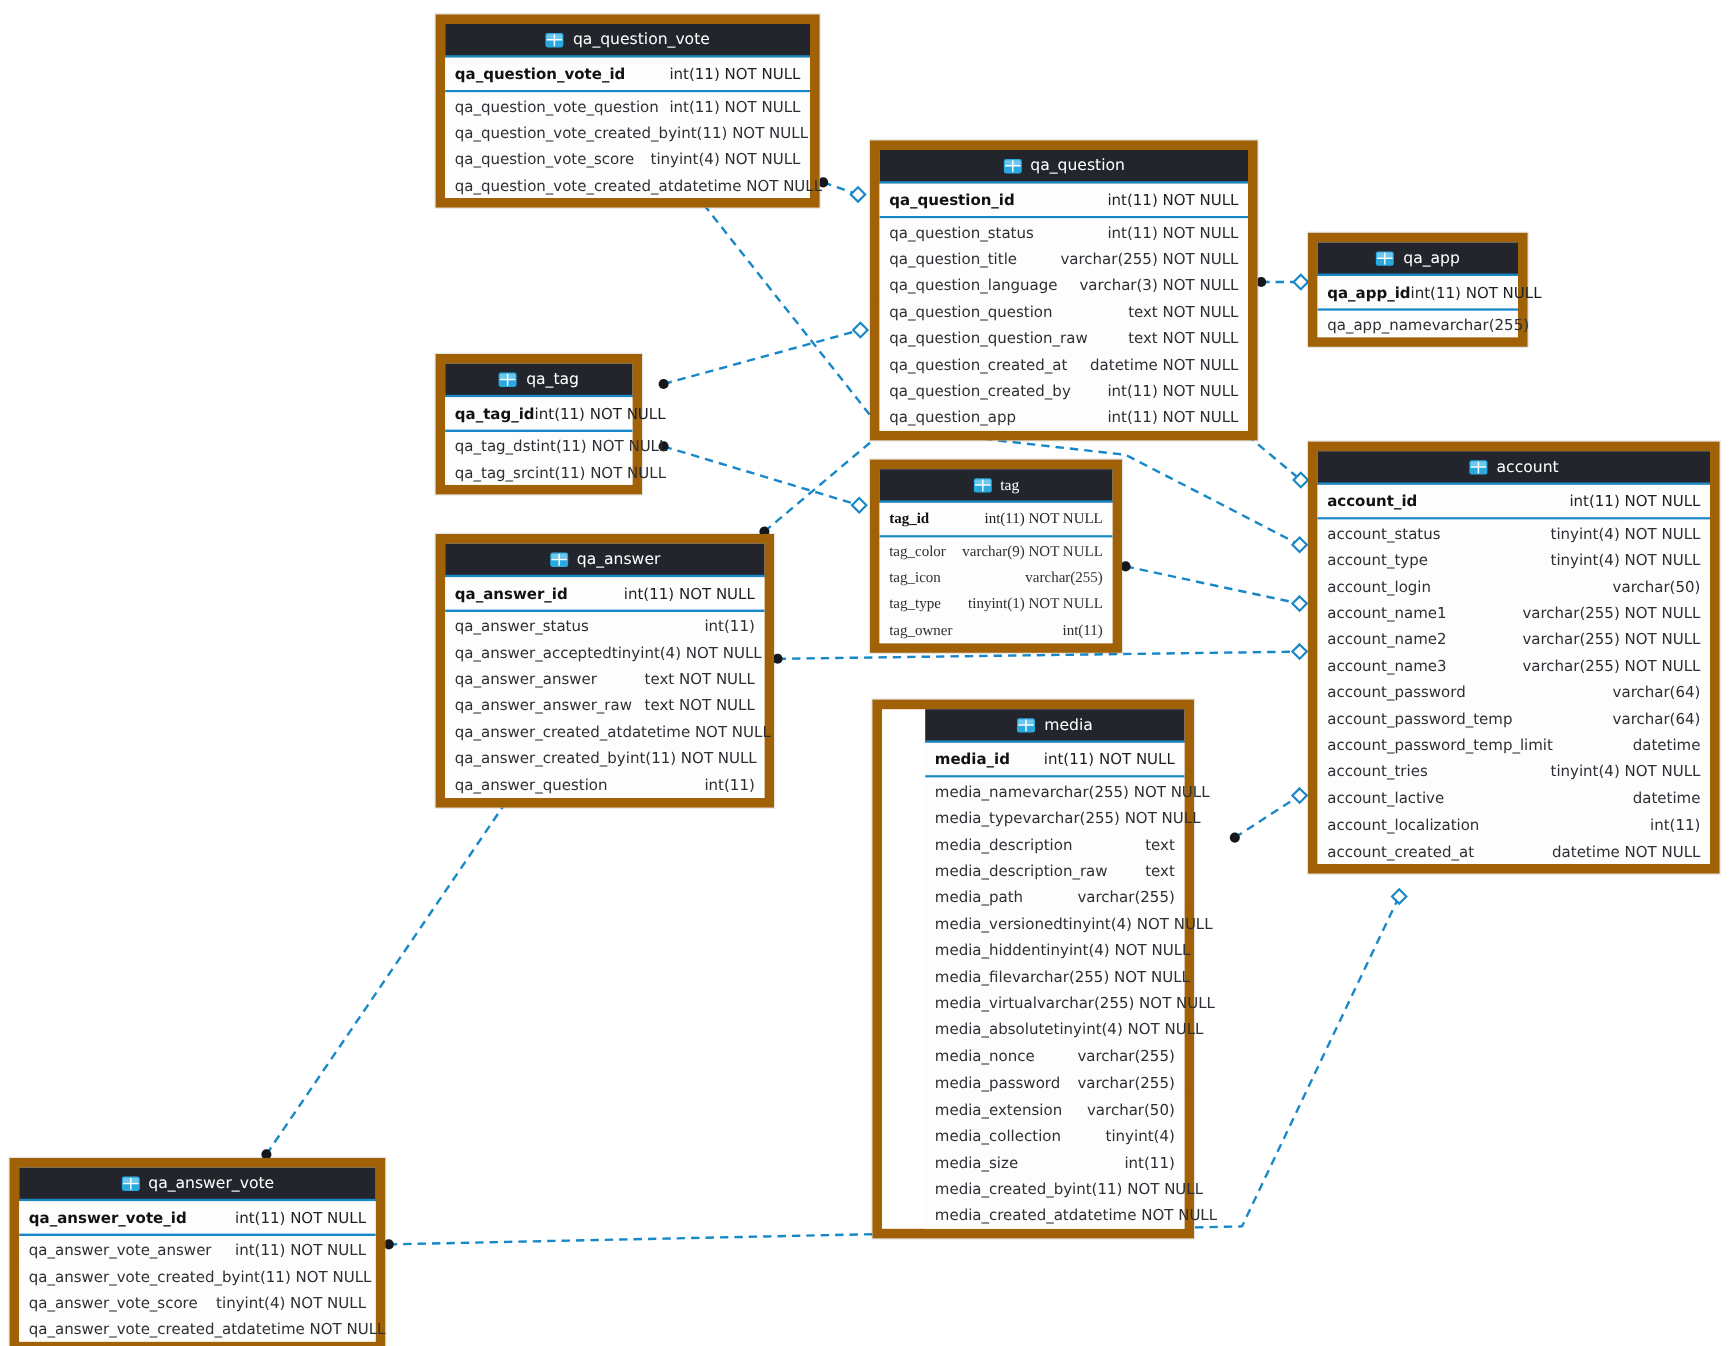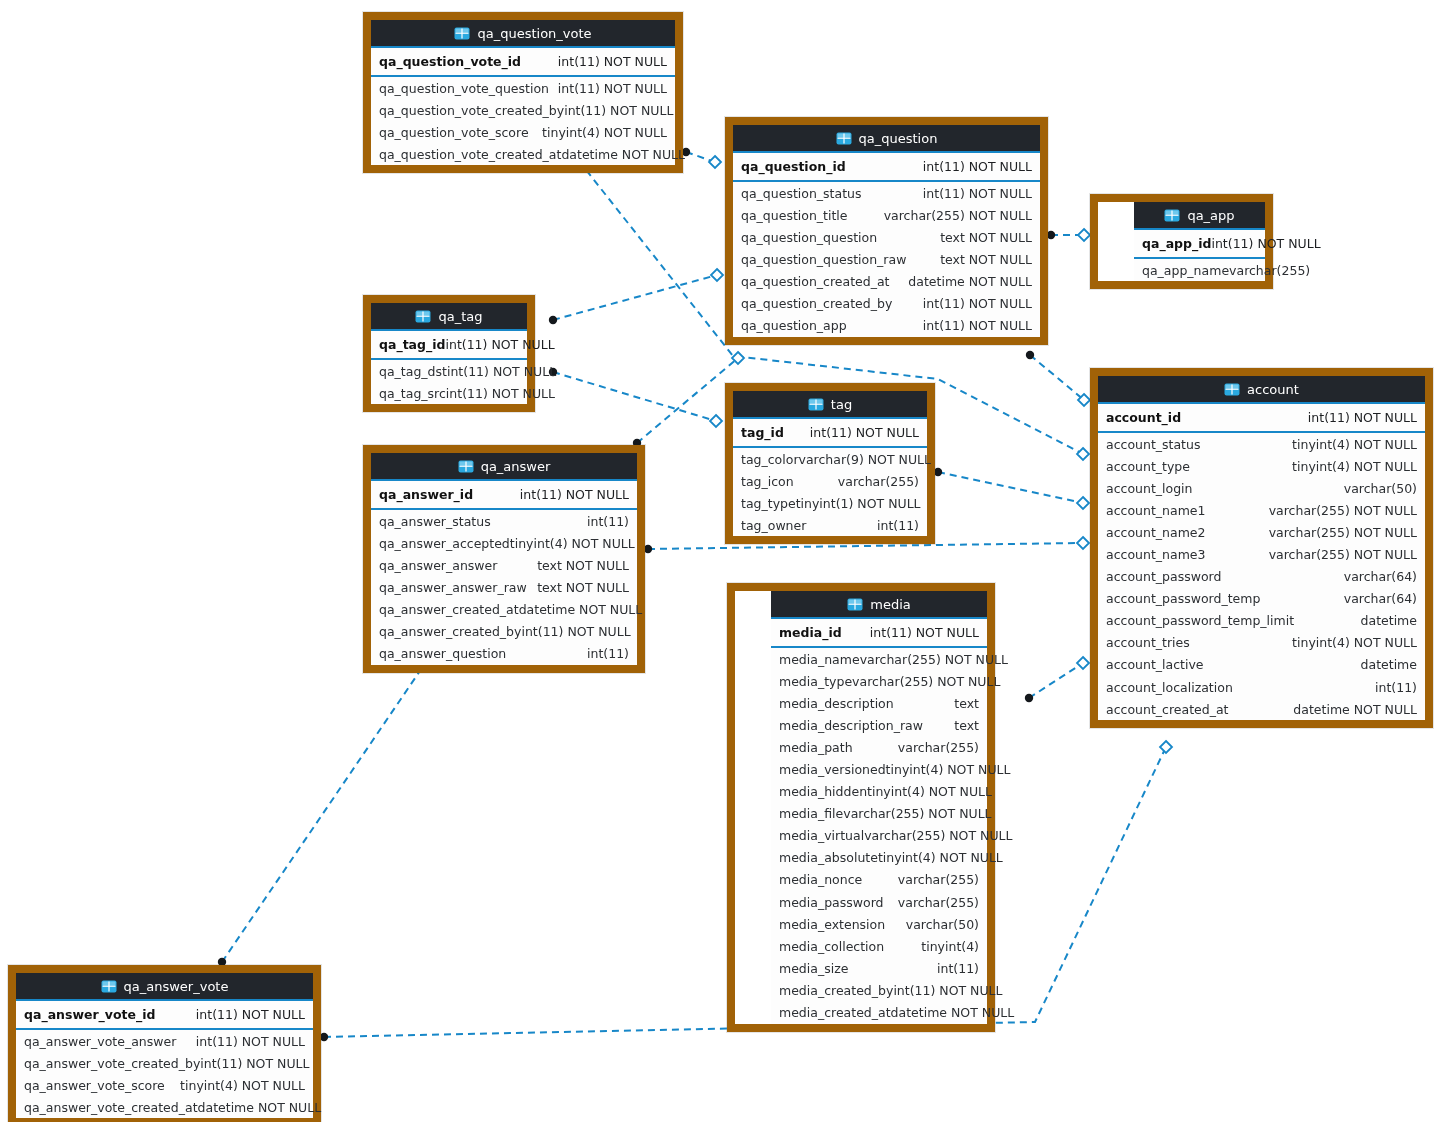--- a/index.html
+++ b/index.html
@@ -168,41 +168,45 @@
       </div>
       <div class="field-row">
         <span class="f-name">qa_question_status</span>
         <span class="f-type">int(11) NOT NULL</span>
       </div>
       <div class="field-row">
         <span class="f-name">qa_question_title</span>
         <span class="f-type">varchar(255) NOT NULL</span>
       </div>
       <div class="field-row">
+        <span class="f-name">qa_question_language</span>
+        <span class="f-type">varchar(3) NOT NULL</span>
+      </div>
+      <div class="field-row">
         <span class="f-name">qa_question_question</span>
         <span class="f-type">text NOT NULL</span>
       </div>
       <div class="field-row">
         <span class="f-name">qa_question_question_raw</span>
         <span class="f-type">text NOT NULL</span>
       </div>
       <div class="field-row">
         <span class="f-name">qa_question_created_at</span>
         <span class="f-type">datetime NOT NULL</span>
       </div>
       <div class="field-row">
         <span class="f-name">qa_question_created_by</span>
         <span class="f-type">int(11) NOT NULL</span>
       </div>
       <div class="field-row">
         <span class="f-name">qa_question_app</span>
         <span class="f-type">int(11) NOT NULL</span>
       </div>
     </div>
-    <div class="db-table" style="left: 1090px; top: 194px; width: 183px; padding-left: 36px;">
+    <div class="db-table" style="left: 1090px; top: 194px; width: 183px;">
       <div class="tbl-header">
         <span class="tbl-icon"><svg width="16" height="13" viewBox="0 0 16 13">
             <rect x="0.5" y="0.5" width="15" height="12" rx="2" fill="#2aa9e0"></rect>
             <rect x="1.5" y="1.5" width="13" height="4" rx="1" fill="#6ec8ed"></rect>
             <line x1="8" y1="1.5" x2="8" y2="11.5" stroke="#ffffff" stroke-width="1.2"></line>
             <line x1="1.5" y1="6.2" x2="14.5" y2="6.2" stroke="#ffffff" stroke-width="1.2"></line>
           </svg></span>
         <span>qa_app</span>
       </div>
       <div class="pk-row">
@@ -230,21 +234,21 @@
       </div>
       <div class="field-row">
         <span class="f-name">qa_tag_dst</span>
         <span class="f-type">int(11) NOT NULL</span>
       </div>
       <div class="field-row">
         <span class="f-name">qa_tag_src</span>
         <span class="f-type">int(11) NOT NULL</span>
       </div>
     </div>
-    <div class="db-table" style="left: 725px; top: 383px; width: 210px;">
+    <div class="db-table" style="left: 725px; top: 383px; width: 210px; font-family: Liberation Serif, serif;">
       <div class="tbl-header">
         <span class="tbl-icon"><svg width="16" height="13" viewBox="0 0 16 13">
             <rect x="0.5" y="0.5" width="15" height="12" rx="2" fill="#2aa9e0"></rect>
             <rect x="1.5" y="1.5" width="13" height="4" rx="1" fill="#6ec8ed"></rect>
             <line x1="8" y1="1.5" x2="8" y2="11.5" stroke="#ffffff" stroke-width="1.2"></line>
             <line x1="1.5" y1="6.2" x2="14.5" y2="6.2" stroke="#ffffff" stroke-width="1.2"></line>
           </svg></span>
         <span>tag</span>
       </div>
       <div class="pk-row">

